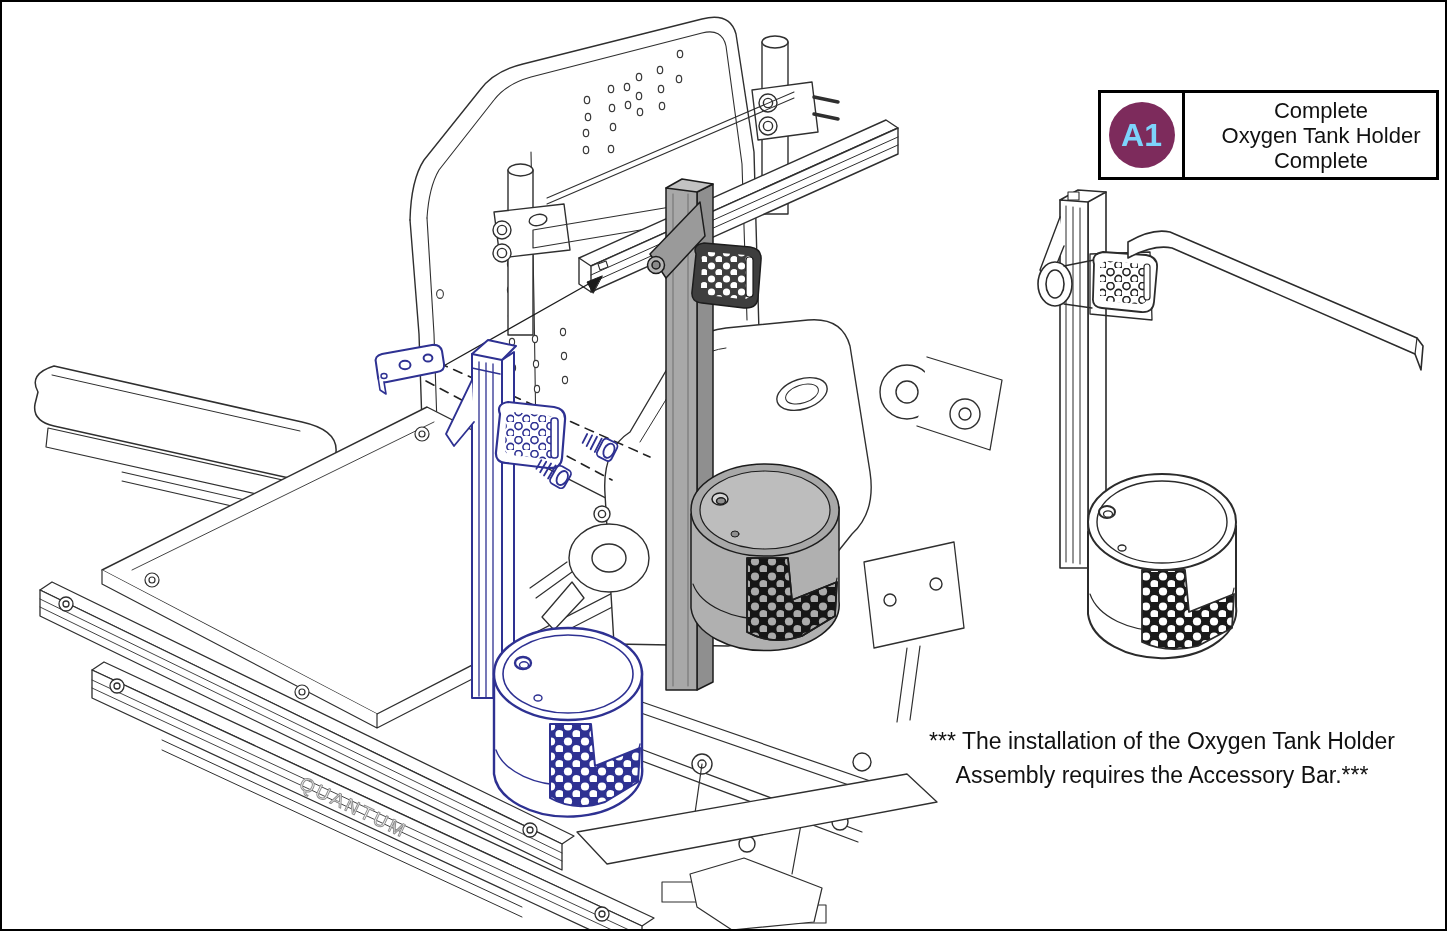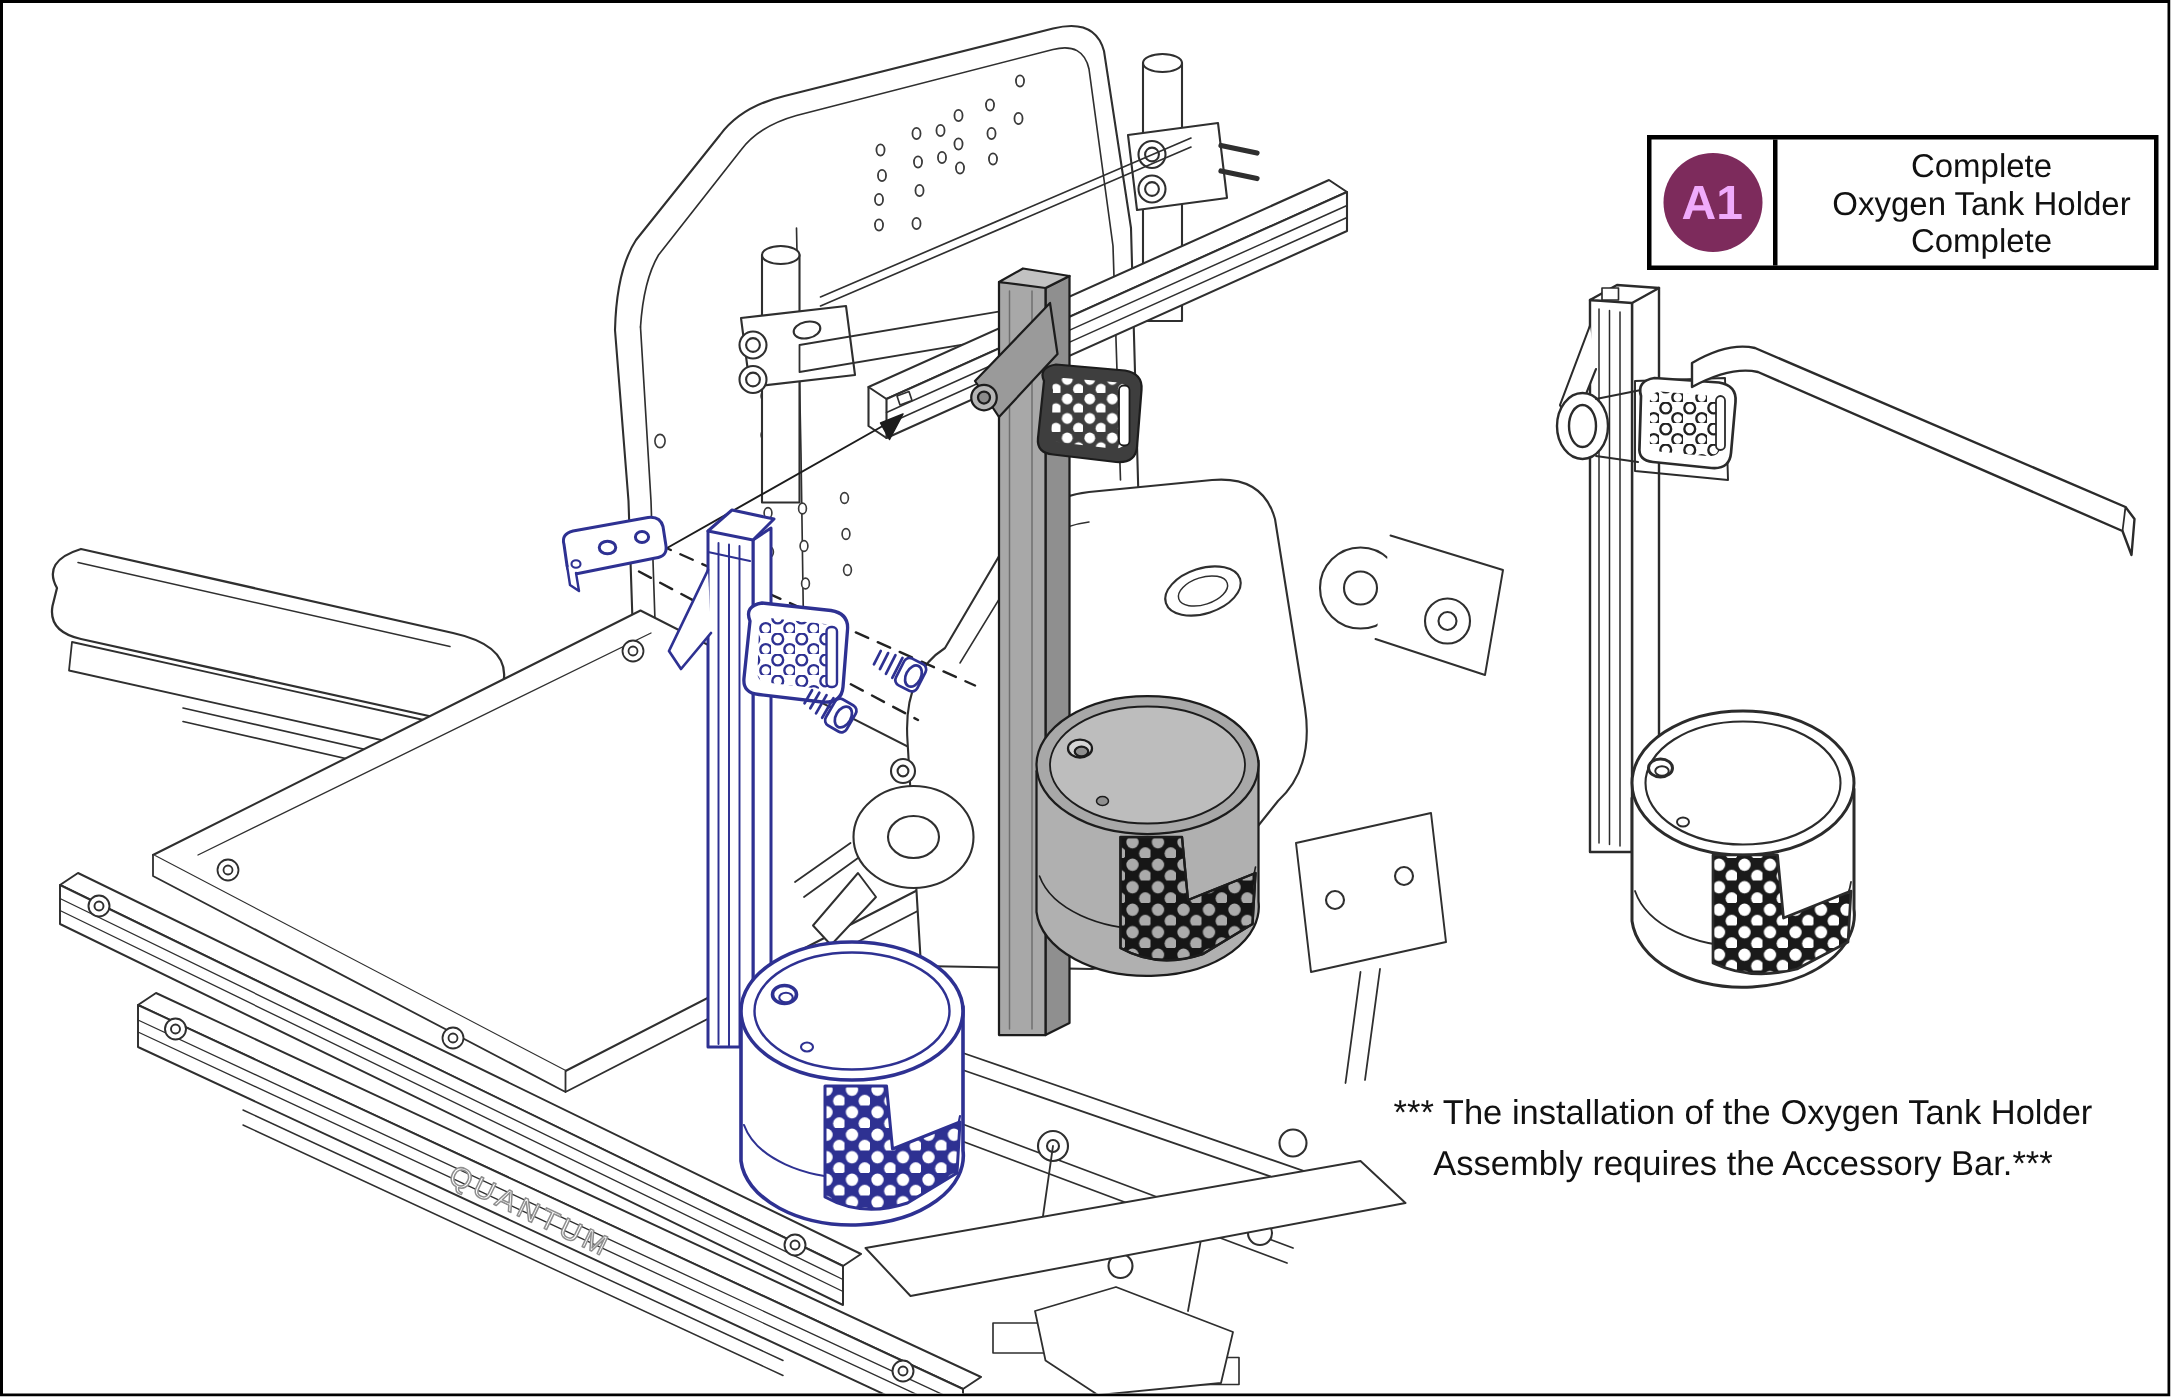--- a/index.html
+++ b/index.html
@@ -17,21 +17,21 @@
   .callout{
     position:absolute;left:1096px;top:88px;width:341px;height:90px;
     box-sizing:border-box;border:3px solid #000;display:flex;background:#fff;
   }
   .callout .badge-cell{
     width:84px;box-sizing:border-box;border-right:3px solid #000;
     display:flex;align-items:center;justify-content:center;
   }
   .callout .badge{
     width:66px;height:66px;border-radius:50%;
-    background:#7D2B5C;color:#f0abfc;
+    background:#7D2B5C;color:#7dd3fc;
     display:flex;align-items:center;justify-content:center;
     font-size:32px;font-weight:bold;letter-spacing:0;
   }
   .callout .label-cell{
     flex:1;display:flex;flex-direction:column;align-items:center;justify-content:center;
     color:#111;font-size:22px;line-height:25px;text-align:center;margin-left:21px;
   }
   
   .note{
     position:absolute;left:872px;top:722px;width:576px;

